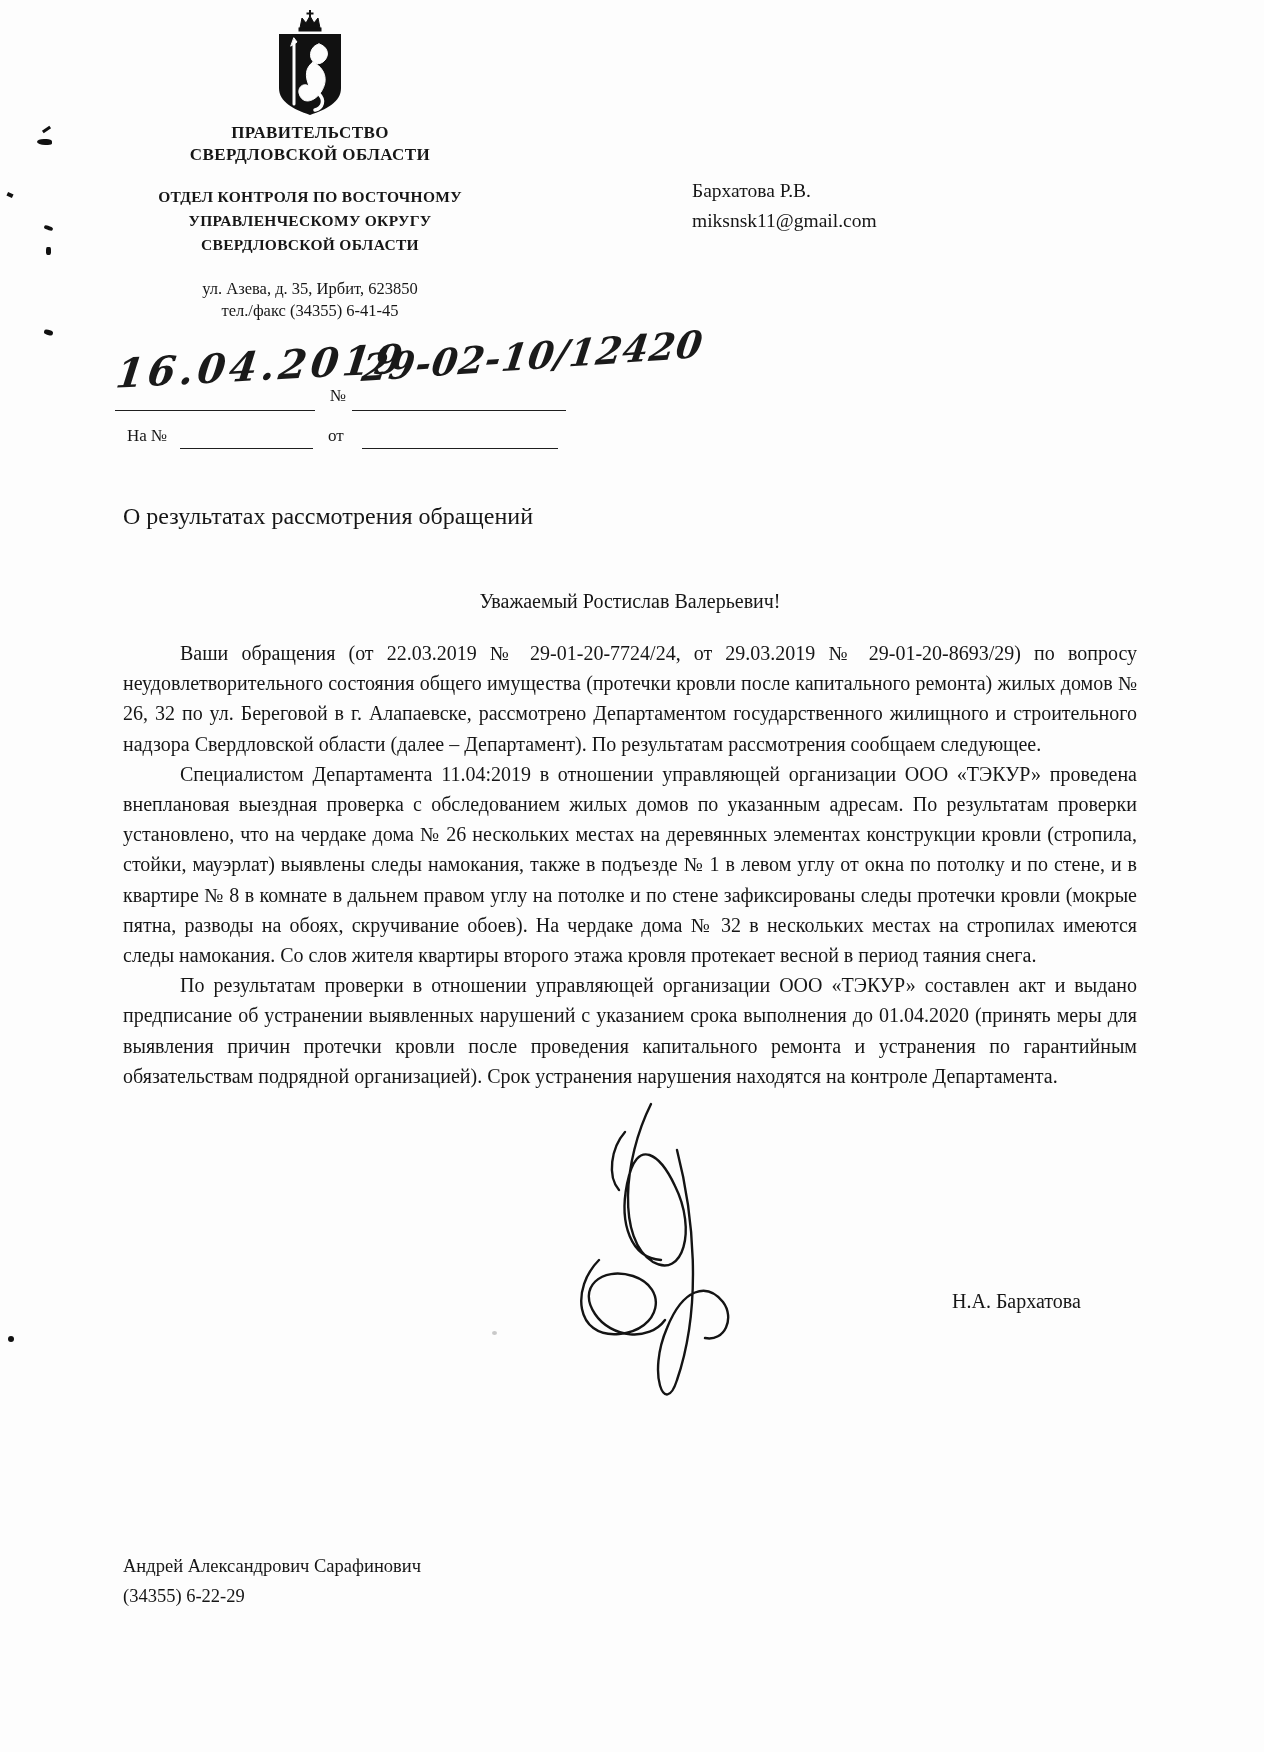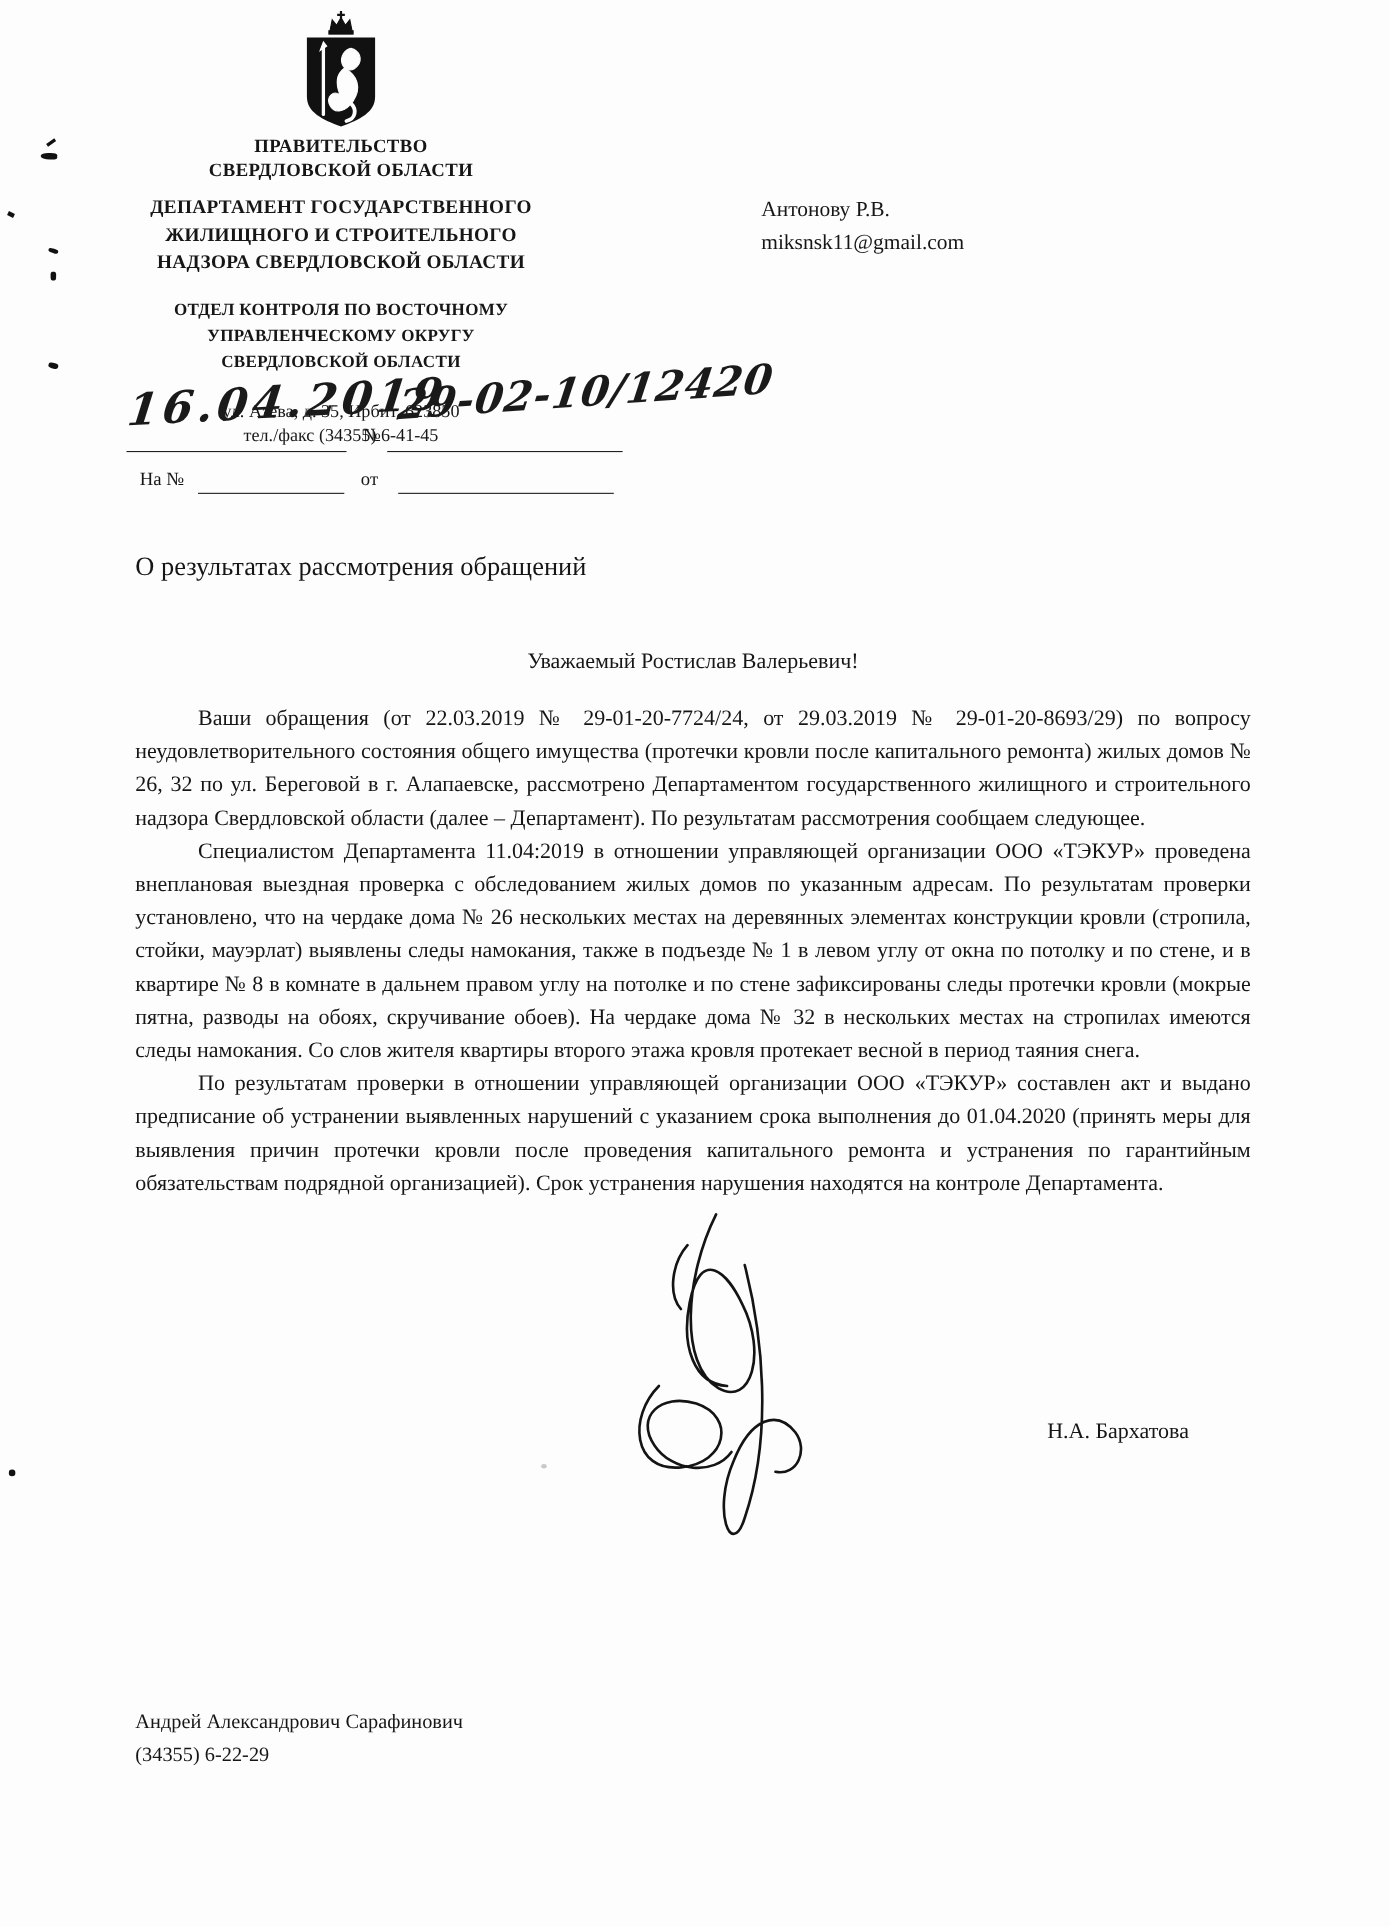--- a/index.html
+++ b/index.html
@@ -100,38 +100,33 @@
       <g stroke="#fdfdfd" fill="none" stroke-linecap="round">
         <path d="M27,34 V96" stroke-width="3"></path>
         <path d="M24,38 L30,34 L27,30 Z" fill="#fdfdfd" stroke-width="1"></path>
         <path d="M52,36 C60,38 63,46 58,52 C53,58 46,56 44,50 C42,44 46,37 52,36 Z" fill="#fdfdfd" stroke-width="1"></path>
         <path d="M46,54 C58,60 62,72 54,84 C47,94 37,96 33,88 C29,80 36,74 42,78 C38,68 38,60 46,54 Z" fill="#fdfdfd" stroke-width="1"></path>
         <path d="M52,86 C58,92 56,100 48,102" stroke-width="3.5"></path>
       </g>
     </svg>
     <div class="gov-line">ПРАВИТЕЛЬСТВО</div>
     <div class="gov-line">СВЕРДЛОВСКОЙ ОБЛАСТИ</div>
-    <div class="dept">
-      <div class="dept-line">ДЕПАРТАМЕНТ ГОСУДАРСТВЕННОГО</div>
-      <div class="dept-line">ЖИЛИЩНОГО И СТРОИТЕЛЬНОГО</div>
-      <div class="dept-line">НАДЗОРА СВЕРДЛОВСКОЙ ОБЛАСТИ</div>
-    </div>
     <div class="division">
       <div class="division-line">ОТДЕЛ КОНТРОЛЯ ПО ВОСТОЧНОМУ</div>
       <div class="division-line">УПРАВЛЕНЧЕСКОМУ ОКРУГУ</div>
       <div class="division-line">СВЕРДЛОВСКОЙ ОБЛАСТИ</div>
     </div>
     <div class="addr">
       <div class="addr-line">ул. Азева, д. 35, Ирбит, 623850</div>
       <div class="addr-line">тел./факс (34355) 6-41-45</div>
     </div>
   </header>
 
   <div class="recipient">
-    <div>Антонову Р.В.</div>
+    <div>Бархатова Р.В.</div>
     <div>miksnsk11@gmail.com</div>
   </div>
 
   <span class="hand hand-date">16.04.2019</span>
   <div class="rule rule-date"></div>
   <span class="no-sign">№</span>
   <span class="hand hand-number">29-02-10/12420</span>
   <div class="rule rule-number"></div>
   <span class="reply-label">На №</span>
   <div class="rule rule-reply"></div>

